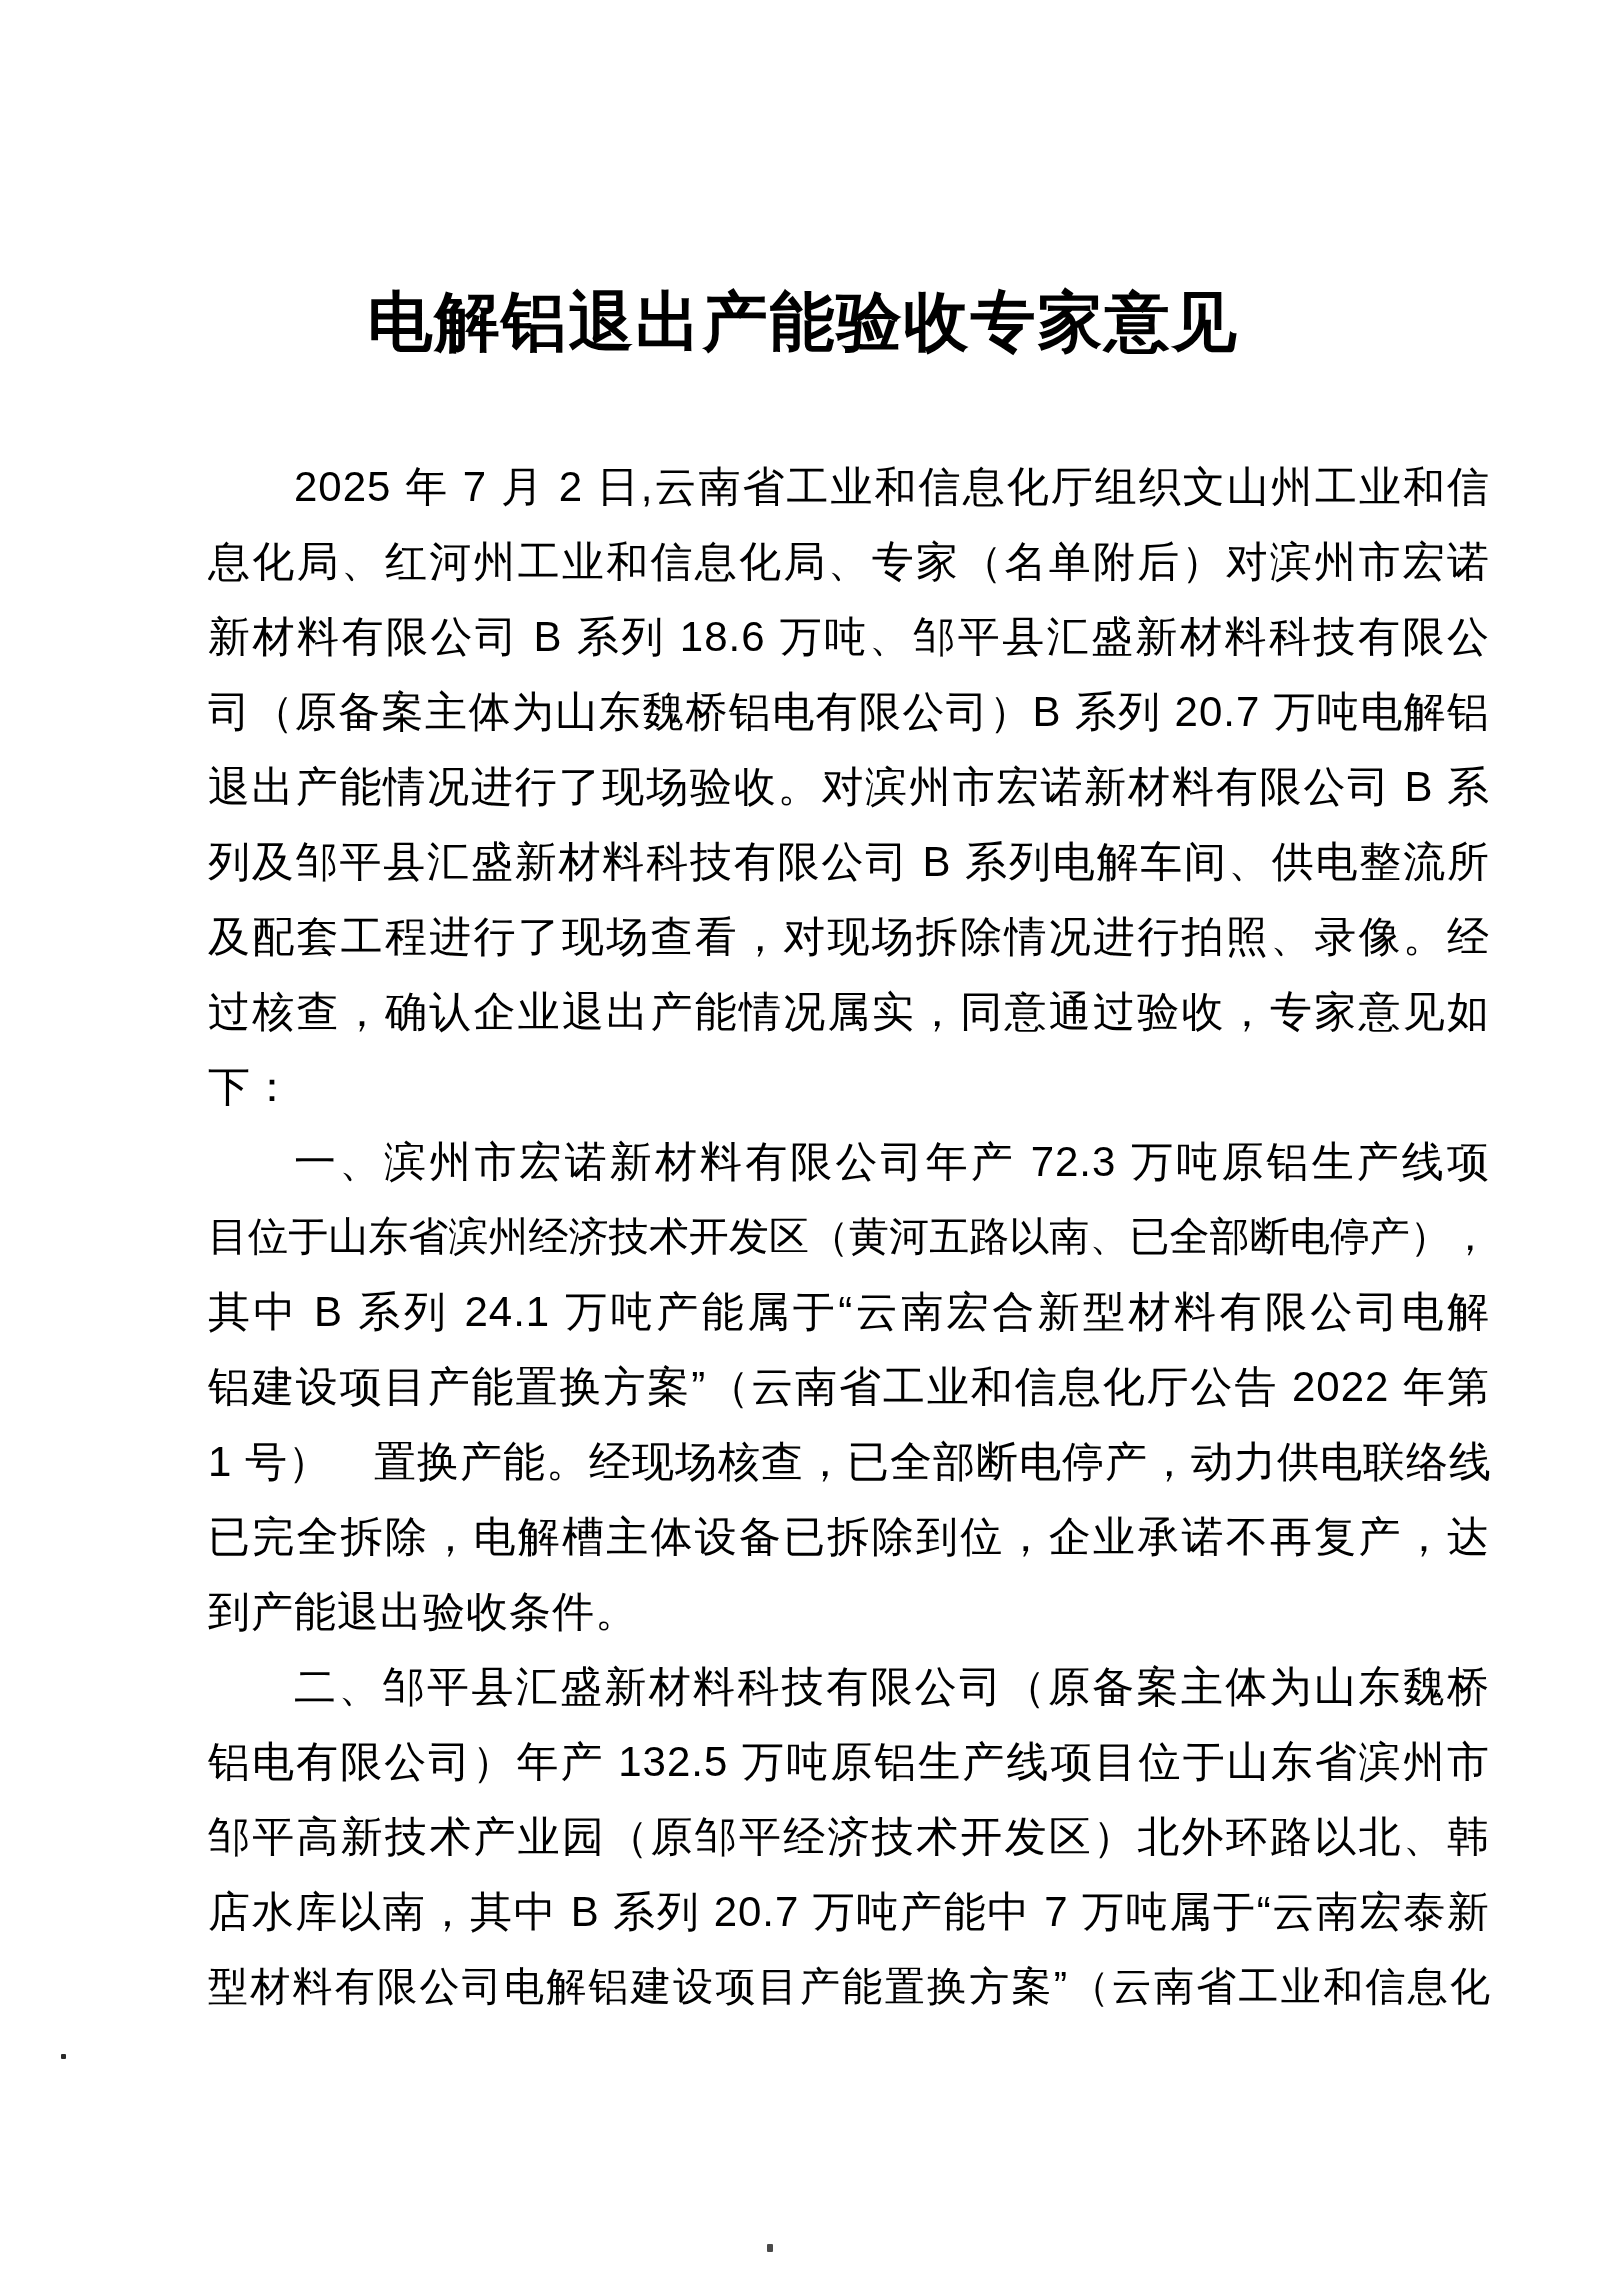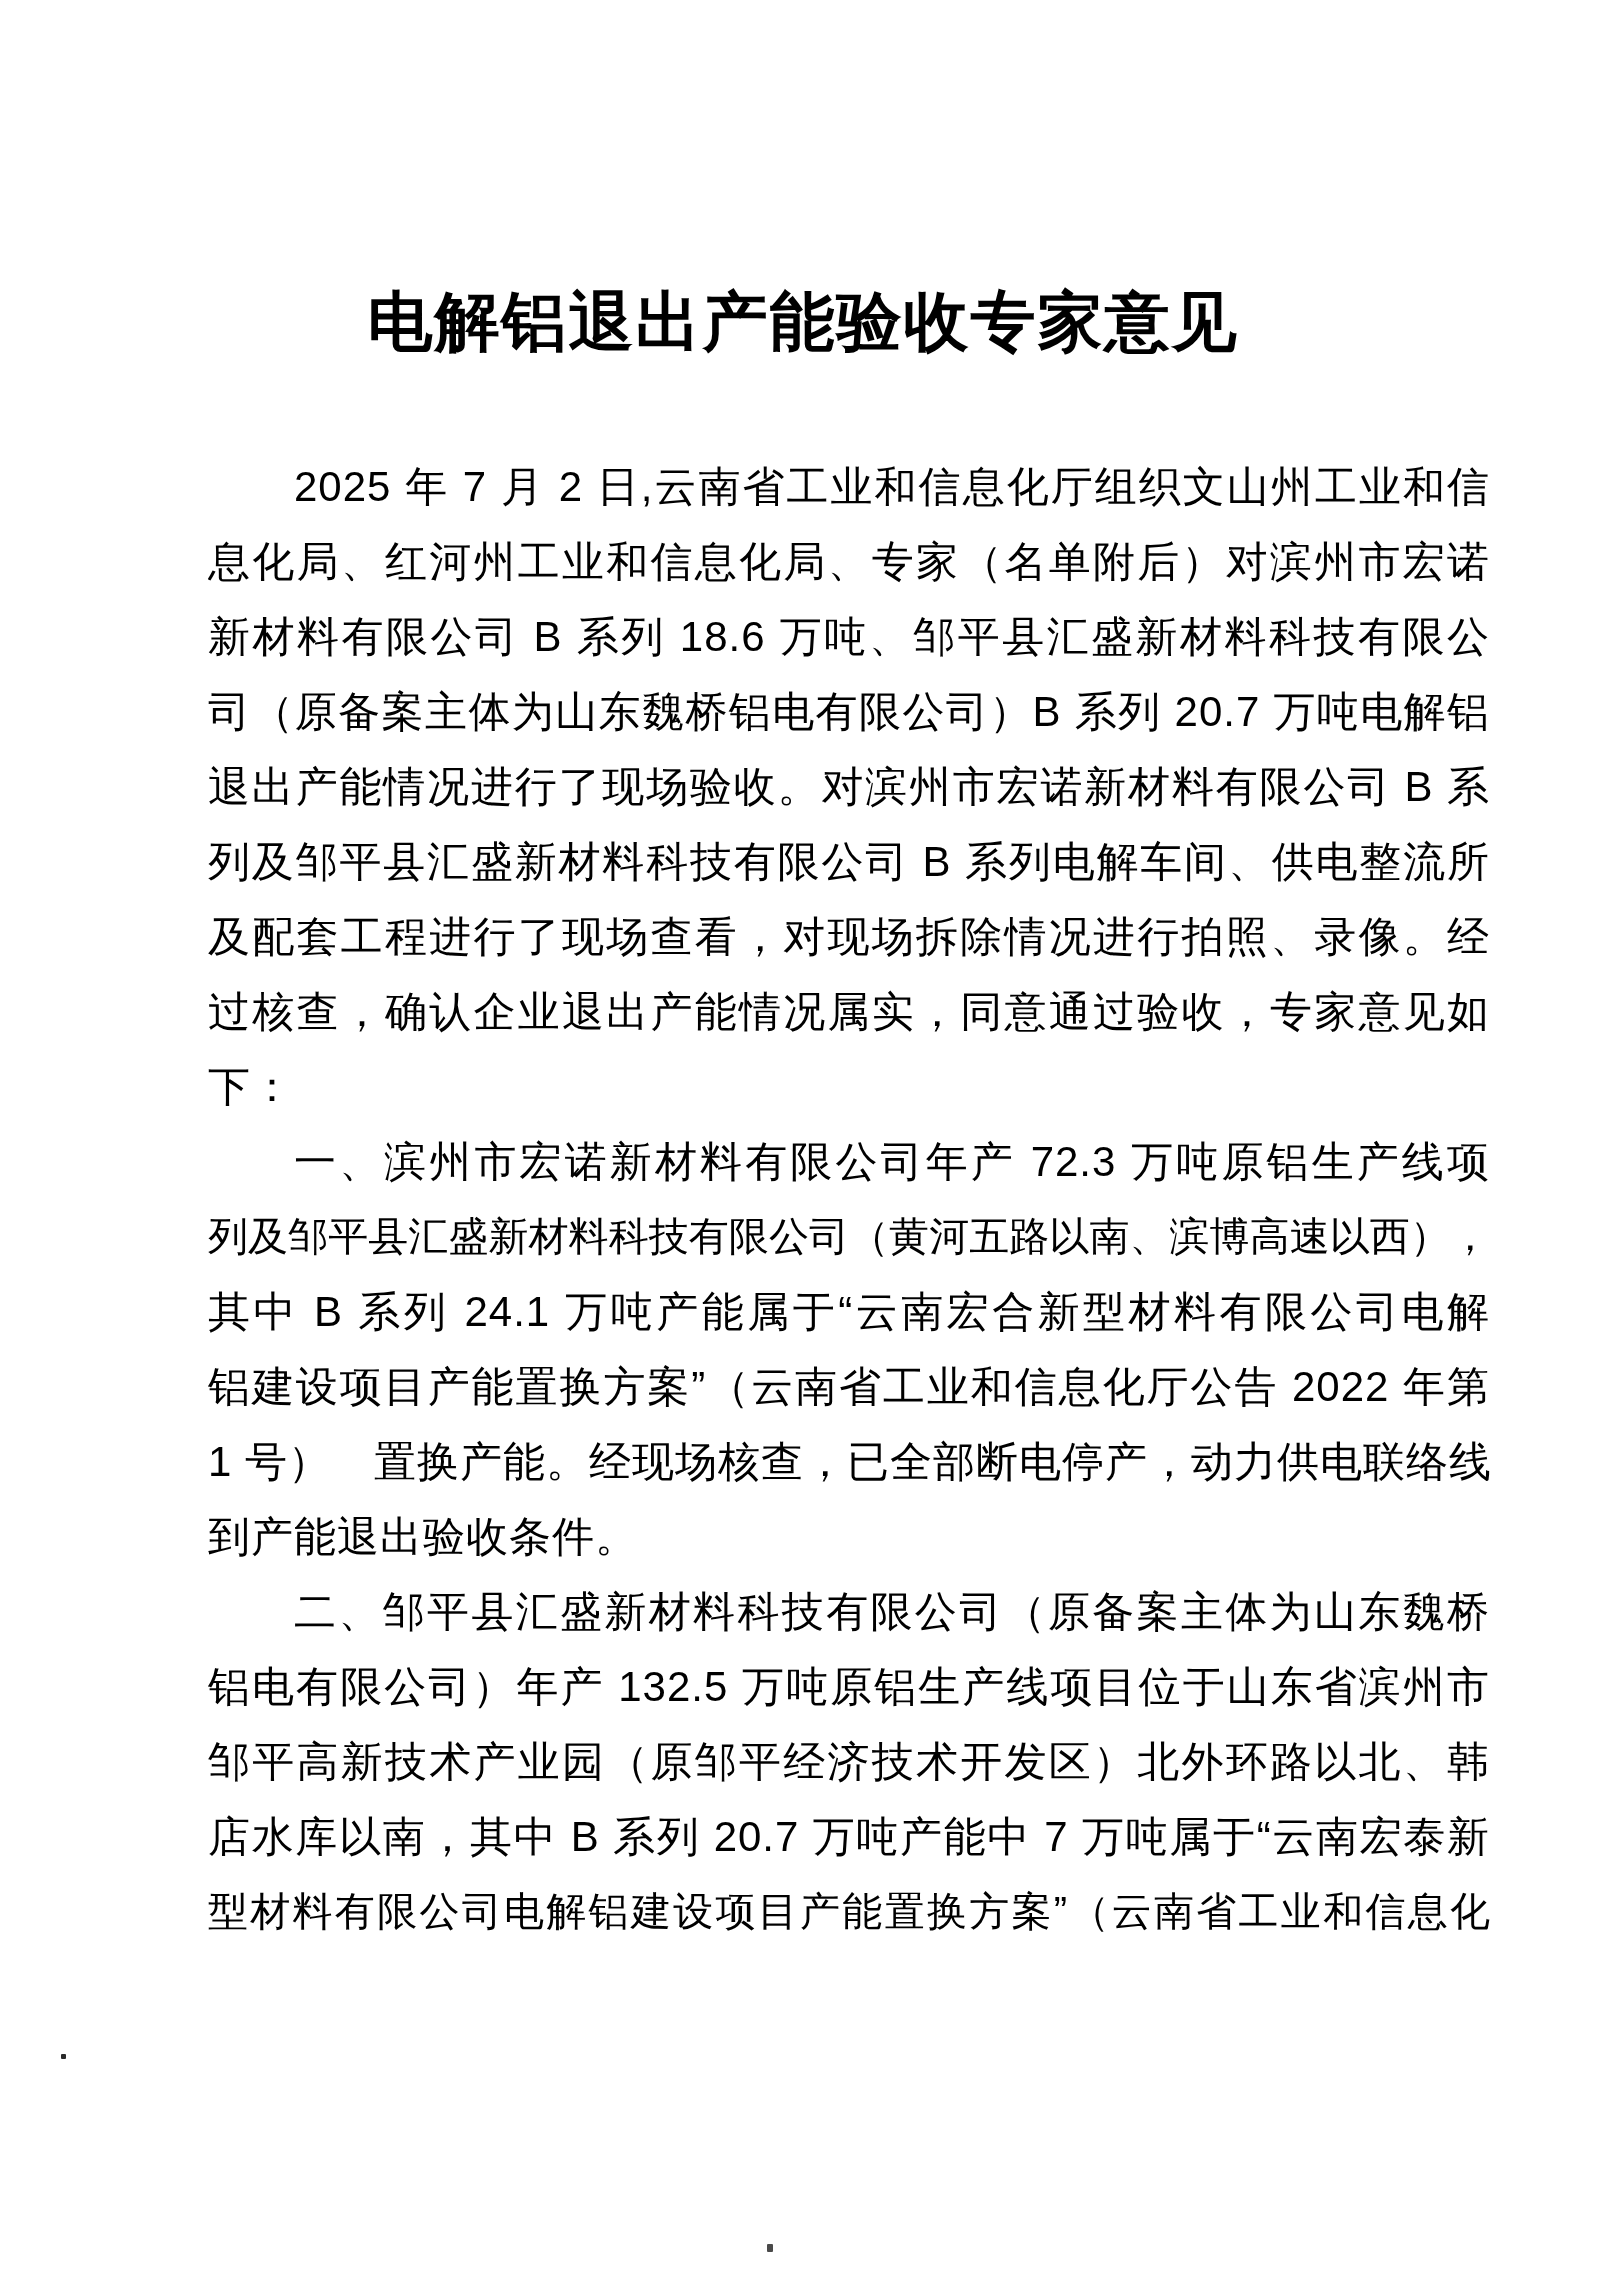--- a/index.html
+++ b/index.html
@@ -80,24 +80,25 @@
     <div class="line indent">2025 年 7 月 2 日,云南省工业和信息化厅组织文山州工业和信</div>
     <div class="line">息化局、红河州工业和信息化局、专家（名单附后）对滨州市宏诺</div>
     <div class="line">新材料有限公司 B 系列 18.6 万吨、邹平县汇盛新材料科技有限公</div>
     <div class="line">司（原备案主体为山东魏桥铝电有限公司）B 系列 20.7 万吨电解铝</div>
     <div class="line">退出产能情况进行了现场验收。对滨州市宏诺新材料有限公司 B 系</div>
     <div class="line">列及邹平县汇盛新材料科技有限公司 B 系列电解车间、供电整流所</div>
     <div class="line">及配套工程进行了现场查看，对现场拆除情况进行拍照、录像。经</div>
     <div class="line">过核查，确认企业退出产能情况属实，同意通过验收，专家意见如</div>
     <div class="line short">下：</div>
     <div class="line indent">一、滨州市宏诺新材料有限公司年产 72.3 万吨原铝生产线项</div>
-    <div class="line tight">列及邹平县汇盛新材料科技有限公司（黄河五路以南、滨博高速以西），</div>
+    <div class="line tight">目位于山东省滨州经济技术开发区（黄河五路以南、已全部断电停产），</div>
     <div class="line">其中 B 系列 24.1 万吨产能属于“云南宏合新型材料有限公司电解</div>
     <div class="line">铝建设项目产能置换方案”（云南省工业和信息化厅公告 2022 年第</div>
     <div class="line">1 号）　置换产能。经现场核查，已全部断电停产，动力供电联络线</div>
+    <div class="line">已完全拆除，电解槽主体设备已拆除到位，企业承诺不再复产，达</div>
     <div class="line short">到产能退出验收条件。</div>
     <div class="line indent">二、邹平县汇盛新材料科技有限公司（原备案主体为山东魏桥</div>
     <div class="line">铝电有限公司）年产 132.5 万吨原铝生产线项目位于山东省滨州市</div>
     <div class="line">邹平高新技术产业园（原邹平经济技术开发区）北外环路以北、韩</div>
     <div class="line">店水库以南，其中 B 系列 20.7 万吨产能中 7 万吨属于“云南宏泰新</div>
     <div class="line tight">型材料有限公司电解铝建设项目产能置换方案”（云南省工业和信息化</div>
   </div>
 
   <div class="speck speck-1"></div>
   <div class="speck speck-2"></div>

